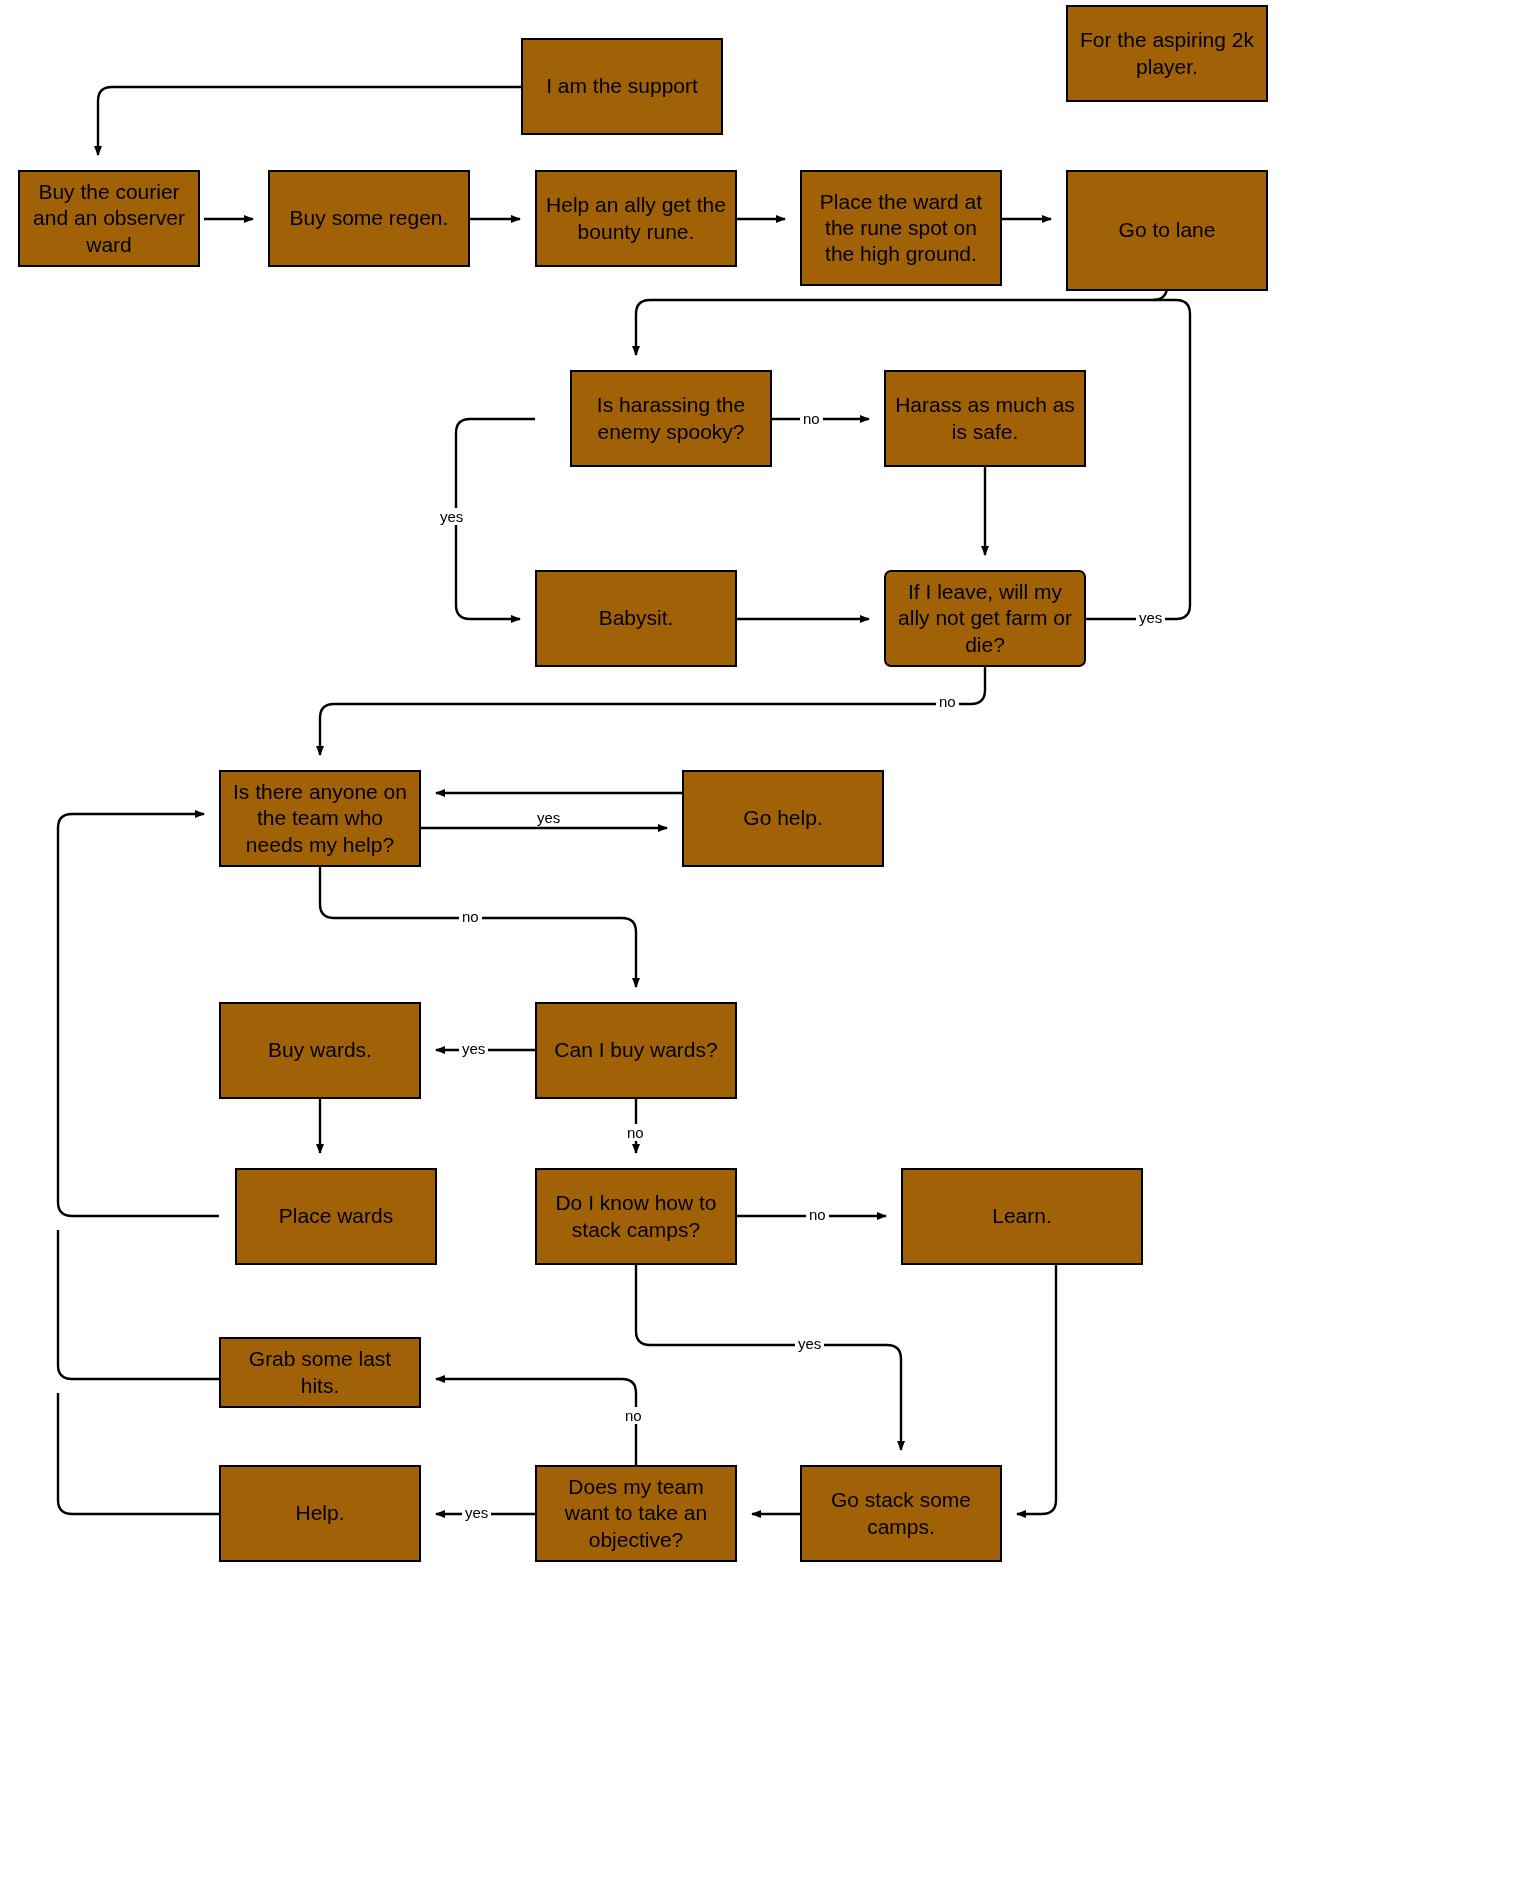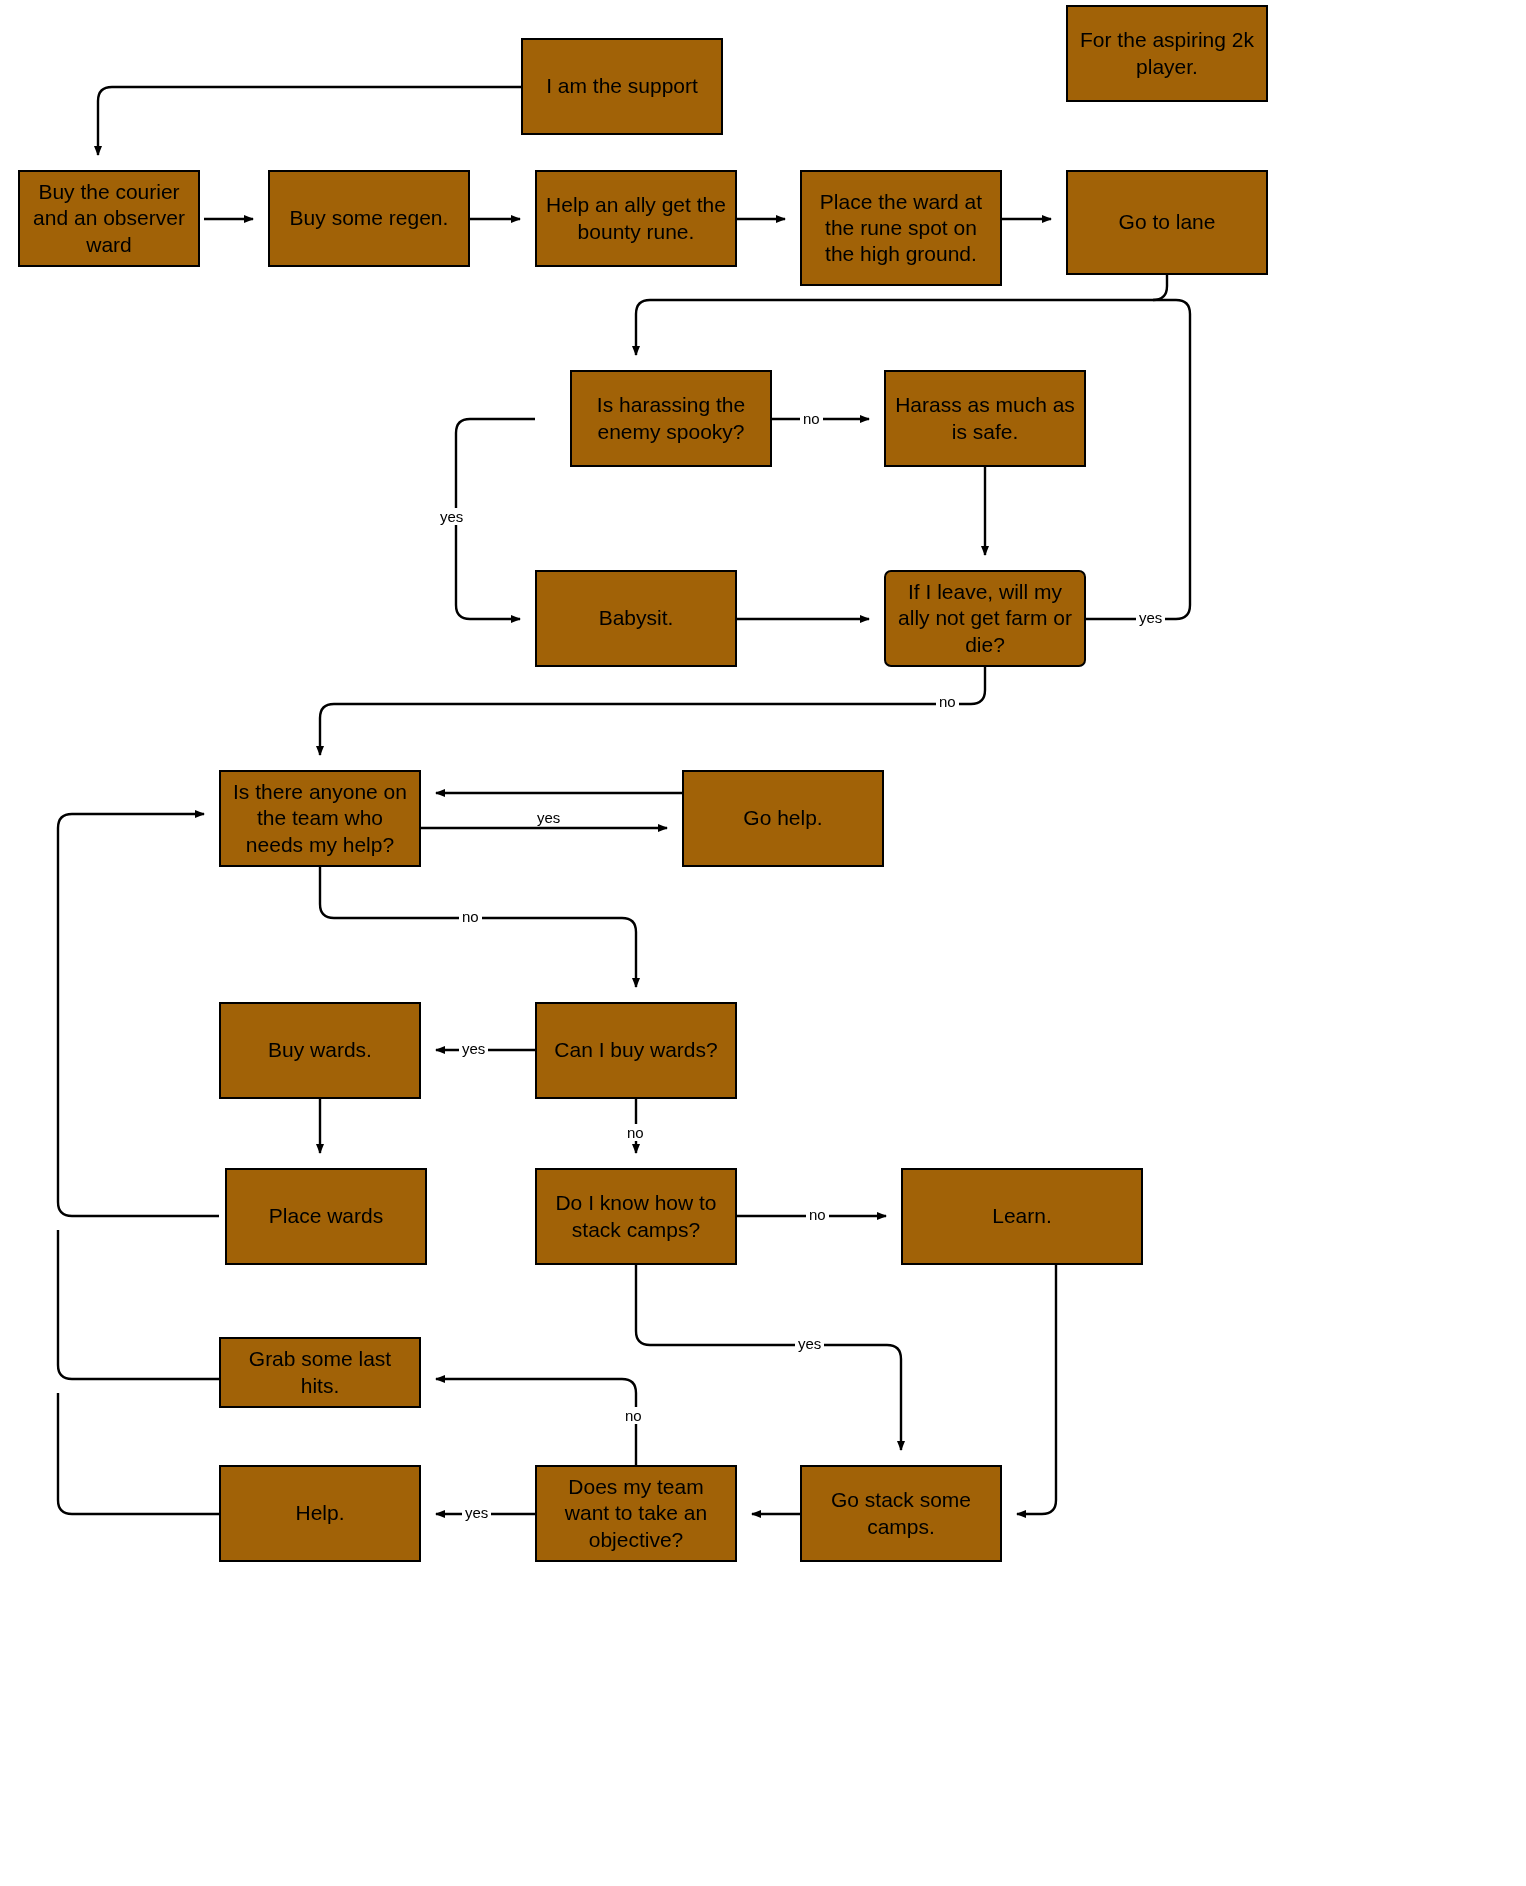--- a/index.html
+++ b/index.html
@@ -125,39 +125,39 @@
   <div class="node-box" style="left:521px; top:38px; width:202px; height:97px;">I am the support</div>
 
   <div class="node-box" style="left:18px; top:170px; width:182px; height:97px;">Buy the courier and an observer ward</div>
 
   <div class="node-box" style="left:268px; top:170px; width:202px; height:97px;">Buy some regen.</div>
 
   <div class="node-box" style="left:535px; top:170px; width:202px; height:97px;">Help an ally get the bounty rune.</div>
 
   <div class="node-box" style="left:800px; top:170px; width:202px; height:116px;">Place the ward at the rune spot on the high ground.</div>
 
-  <div class="node-box" style="left:1066px; top:170px; width:202px; height:105px;">Go to lane</div>
+  <div class="node-box" style="left:1066px; top:170px; width:202px; height:121px;">Go to lane</div>
 
   <div class="node-box" style="left:535px; top:370px; width:202px; height:97px;margin-left:35px;">Is harassing the enemy spooky?</div>
 
   <div class="node-box" style="left:884px; top:370px; width:202px; height:97px;">Harass as much as is safe.</div>
 
   <div class="node-box" style="left:535px; top:570px; width:202px; height:97px;">Babysit.</div>
 
   <div class="node-box" style="left:884px; top:570px; width:202px; height:97px;border-radius:7px;">If I leave, will my ally not get farm or die?</div>
 
   <div class="node-box" style="left:219px; top:770px; width:202px; height:97px;">Is there anyone on the team who needs my help?</div>
 
   <div class="node-box" style="left:682px; top:770px; width:202px; height:97px;">Go help.</div>
 
   <div class="node-box" style="left:219px; top:1002px; width:202px; height:97px;">Buy wards.</div>
 
   <div class="node-box" style="left:535px; top:1002px; width:202px; height:97px;">Can I buy wards?</div>
 
-  <div class="node-box" style="left:225px; top:1168px; width:202px; height:97px;">Place wards</div>
+  <div class="node-box" style="left:235px; top:1168px; width:202px; height:97px;">Place wards</div>
 
   <div class="node-box" style="left:535px; top:1168px; width:202px; height:97px;">Do I know how to stack camps?</div>
 
   <div class="node-box" style="left:901px; top:1168px; width:242px; height:97px;padding-left:8px;">Learn.</div>
 
   <div class="node-box" style="left:219px; top:1337px; width:202px; height:71px;">Grab some last hits.</div>
 
   <div class="node-box" style="left:219px; top:1465px; width:202px; height:97px;">Help.</div>
 
   <div class="node-box" style="left:535px; top:1465px; width:202px; height:97px;">Does my team want to take an objective?</div>

